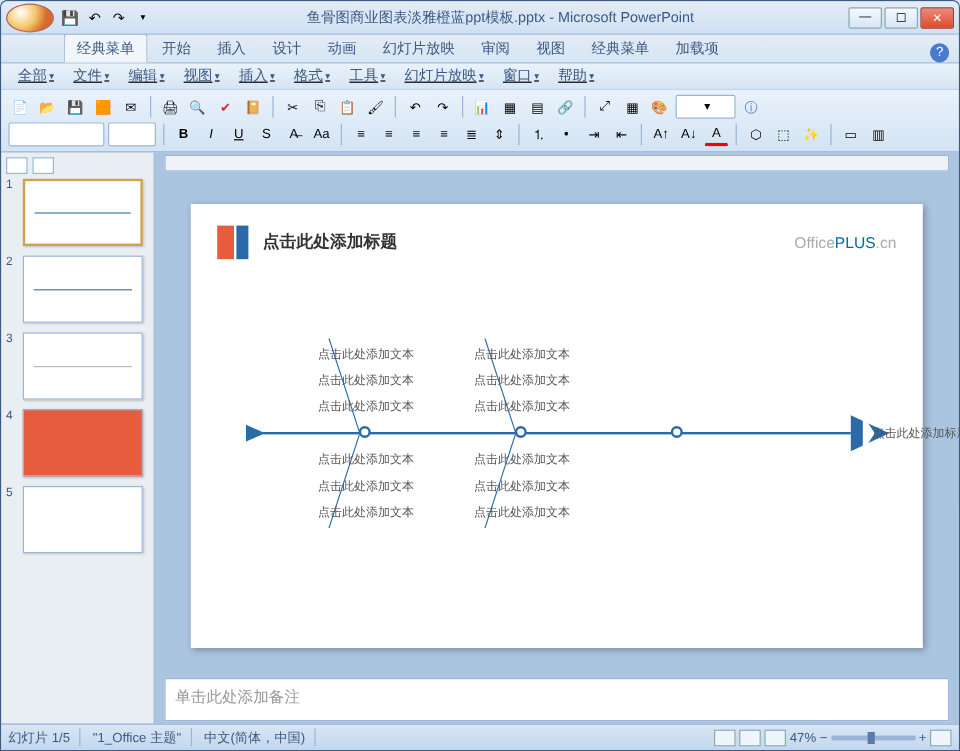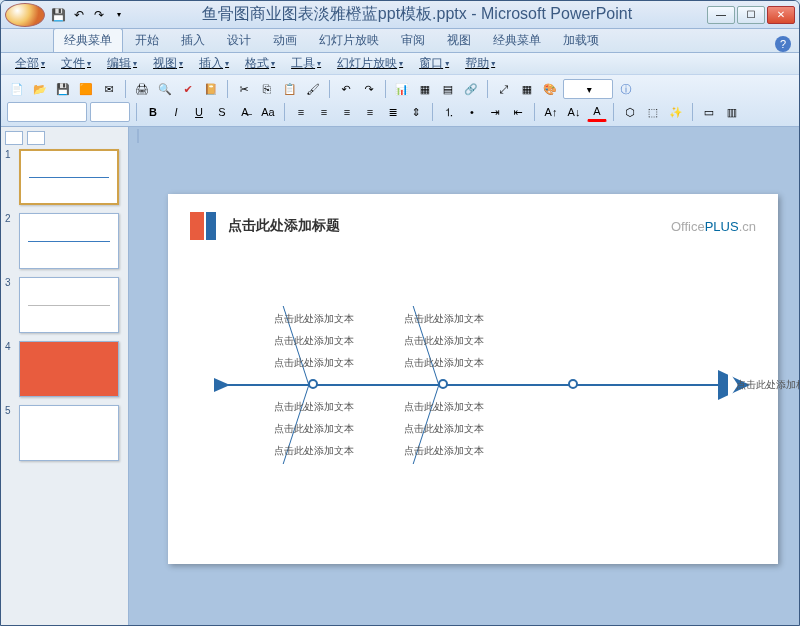--- a/index.html
+++ b/index.html
@@ -3,21 +3,21 @@
 <meta charset="utf-8">
 <style>
 * { margin: 0; padding: 0; box-sizing: border-box; font-family: "Microsoft YaHei", Arial, sans-serif; }
 body { background: #d6e5f3; width: 800px; height: 626px; overflow: hidden; }
 .window { width: 800px; height: 626px; display: flex; flex-direction: column; border: 1px solid #3b5a82; border-radius: 6px 6px 0 0; overflow: hidden; }
 
 .titlebar { height: 28px; background: linear-gradient(#e4ecf7,#cfe0f3); display: flex; align-items: center; padding: 0 4px; border-bottom: 1px solid #9ab5d6; }
 .office-btn { width: 40px; height: 24px; background: radial-gradient(circle at 30% 30%, #fff, #f4c76a 40%, #d76b2e 70%); border-radius: 50%; margin-right: 6px; border: 1px solid #a66; }
 .qat { display: flex; gap: 4px; align-items: center; }
 .qat .icon { width: 16px; height: 16px; display: inline-flex; align-items: center; justify-content: center; font-size: 12px; }
-.title { flex: 1; text-align: center; font-size: 16px; color: #3b5a82; }
+.title { flex: 1; text-align: center; font-size: 12px; color: #3b5a82; }
 .winctrl { display: flex; gap: 2px; }
 .winctrl div { width: 28px; height: 18px; border: 1px solid #8aa; border-radius: 2px; display: flex; align-items: center; justify-content: center; font-size: 10px; background: linear-gradient(#f5faff,#d6e5f3); }
 .winctrl .close { background: linear-gradient(#f08b7a,#d94b2e); color: #fff; border-color: #a33; }
 
 .ribbon-tabs { height: 24px; background: linear-gradient(#e4ecf7,#d6e5f3); display: flex; align-items: flex-end; padding-left: 52px; gap: 2px; border-bottom: 1px solid #9ab5d6; justify-content: flex-end; }
 .ribbon-tabs .tab { padding: 3px 10px; font-size: 12px; color: #3b5a82; cursor: pointer; border-radius: 3px 3px 0 0; }
 .ribbon-tabs .tab.active { background: #f1f6fb; border: 1px solid #9ab5d6; border-bottom: none; }
 .ribbon-tabs .help { margin-left: auto; margin-right: 8px; width: 16px; height: 16px; border-radius: 50%; background: #4a7bc8; color: #fff; font-size: 11px; display: flex; align-items: center; justify-content: center; }
 
 .menubar { height: 22px; background: linear-gradient(#eaf2fb,#d6e5f3); display: flex; align-items: center; padding: 0 8px; gap: 4px; border-bottom: 1px solid #c0d4ec; text-decoration: underline; }
@@ -33,21 +33,21 @@
 .thumbs { width: 128px; background: #e9eef3; border-right: 1px solid #9ab5d6; overflow-y: auto; padding: 4px; }
 .thumbs-tabs { display: flex; gap: 4px; margin-bottom: 4px; }
 .thumbs-tabs div { width: 18px; height: 14px; border: 1px solid #9ab5d6; background: #fff; }
 .thumb { display: flex; gap: 4px; margin-bottom: 8px; }
 .thumb .num { font-size: 10px; color: #3b5a82; width: 10px; }
 .thumb .img { width: 100px; height: 56px; background: #fff; border: 1px solid #9ab5d6; box-shadow: 1px 1px 2px rgba(0,0,0,.2); position: relative; }
 .thumb.active .img { border: 2px solid #d0a24a; }
 .thumb .img.red { background: #e85c3e; }
 .fish-mini { position: absolute; top: 50%; left: 8px; right: 8px; height: 1px; background: #3a7bbf; }
 
-.editor { flex: 1; display: flex; flex-direction: row; background: #abc4e0; }
+.editor { flex: 1; display: flex; flex-direction: column; background: #abc4e0; }
 .slide-wrap { flex: 1; display: flex; align-items: center; justify-content: center; padding: 8px 8px 2px 8px; position: relative; }
 .ruler-h { height: 14px; background: #eef2f7; border: 1px solid #9ab5d6; margin: 2px 8px 0 8px; }
 .slide { width: 610px; height: 370px; background: #fff; box-shadow: 2px 2px 6px rgba(0,0,0,.3); position: relative; }
 
 .slide-header { position: absolute; top: 18px; left: 22px; right: 22px; display: flex; align-items: center; }
 .bar1 { width: 14px; height: 28px; background: #e85c3e; margin-right: 2px; }
 .bar2 { width: 10px; height: 28px; background: #2a6aa8; margin-right: 12px; }
 .stitle { font-size: 14px; font-weight: bold; color: #333; }
 .brand { margin-left: auto; font-size: 13px; color: #aaa; }
 .brand b { color: #0369a1; font-weight: normal; }
@@ -303,16 +303,34 @@
               <div class="labels dn" style="left:176px">
                 <span>点击此处添加文本</span>
                   <span>点击此处添加文本</span>
                   <span>点击此处添加文本</span>
               </div>
               <div class="endlabel">点击此处添加标题</div>
             </div>
           </div>
         </div>
       </div>
-    </div>
-  </div>
-
+      <div class="notes">单击此处添加备注</div>
+    </div>
+  </div>
+
+  <div class="statusbar">
+    <span class="sitem">幻灯片 1/5</span>
+    <span class="sitem">"1_Office 主题"</span>
+    <span class="sitem">中文(简体，中国)</span>
+    <div class="views">
+      <div class="vbtn"></div>
+      <div class="vbtn"></div>
+      <div class="vbtn"></div>
+      <span>47%</span>
+      <span>−</span>
+      <div class="zoom-slider">
+          <div class="th"></div>
+        </div>
+      <span>+</span>
+      <div class="vbtn"></div>
+    </div>
+  </div>
 </div>
 
 </body></html>

